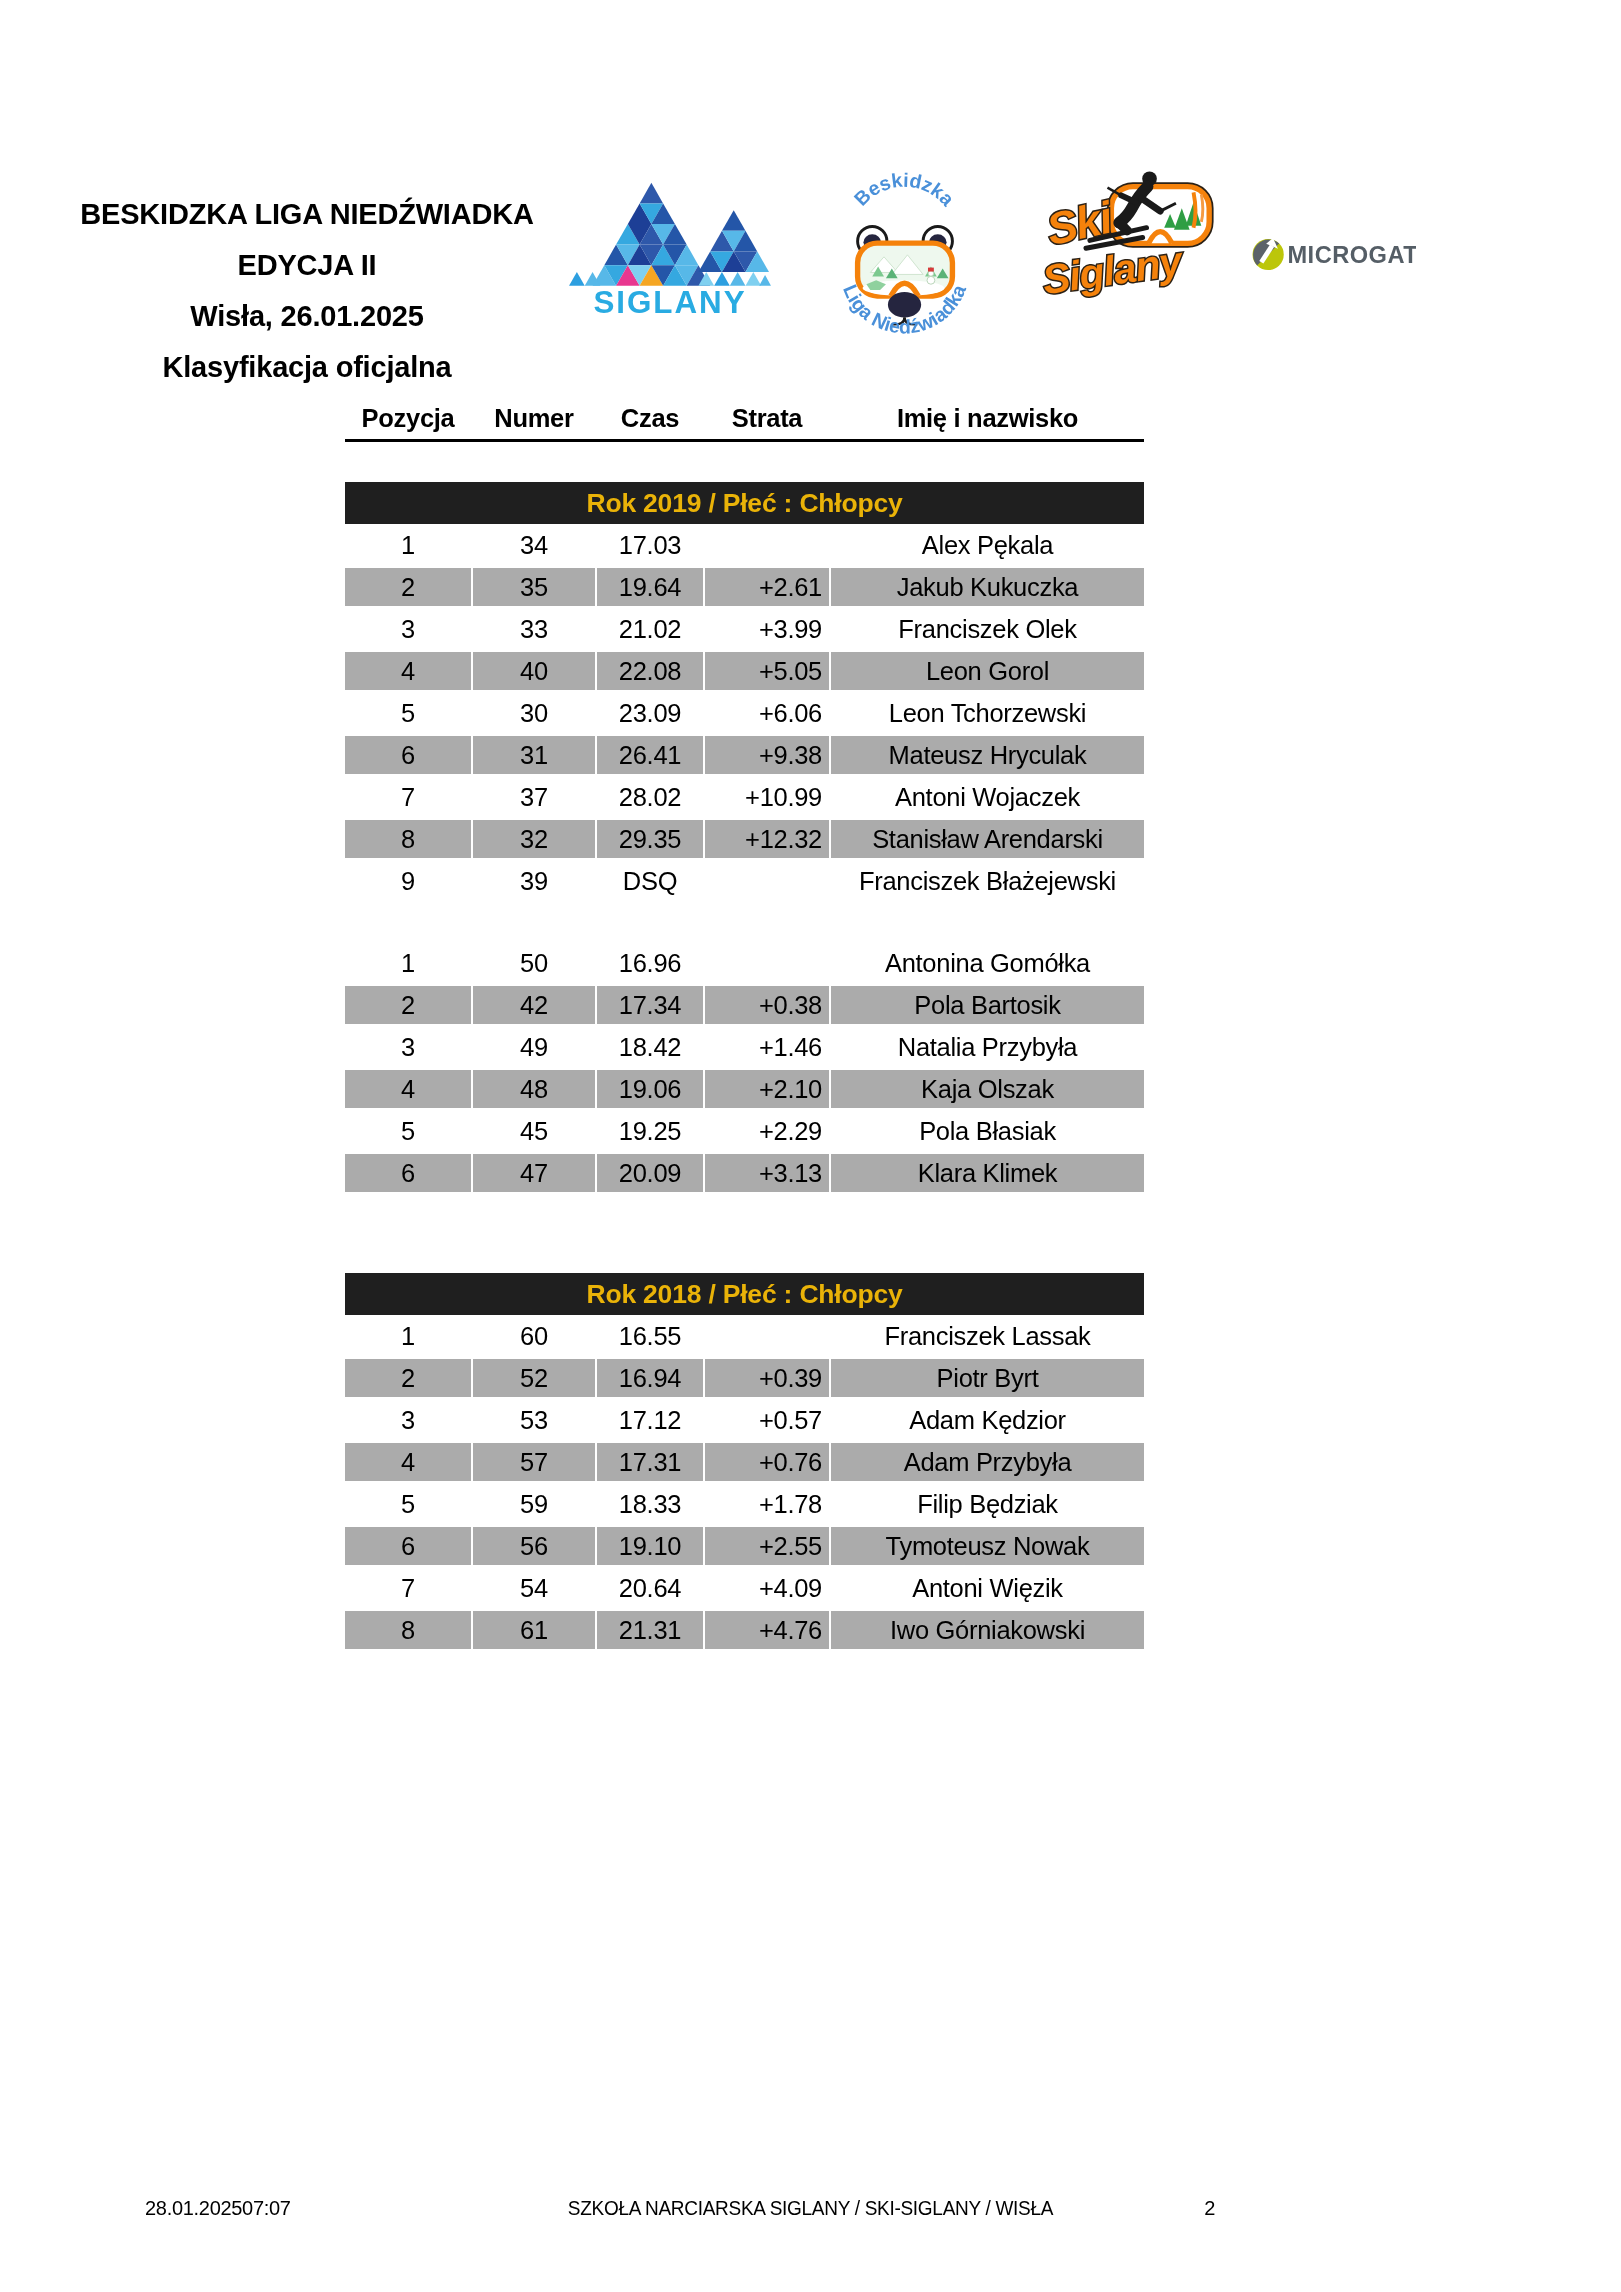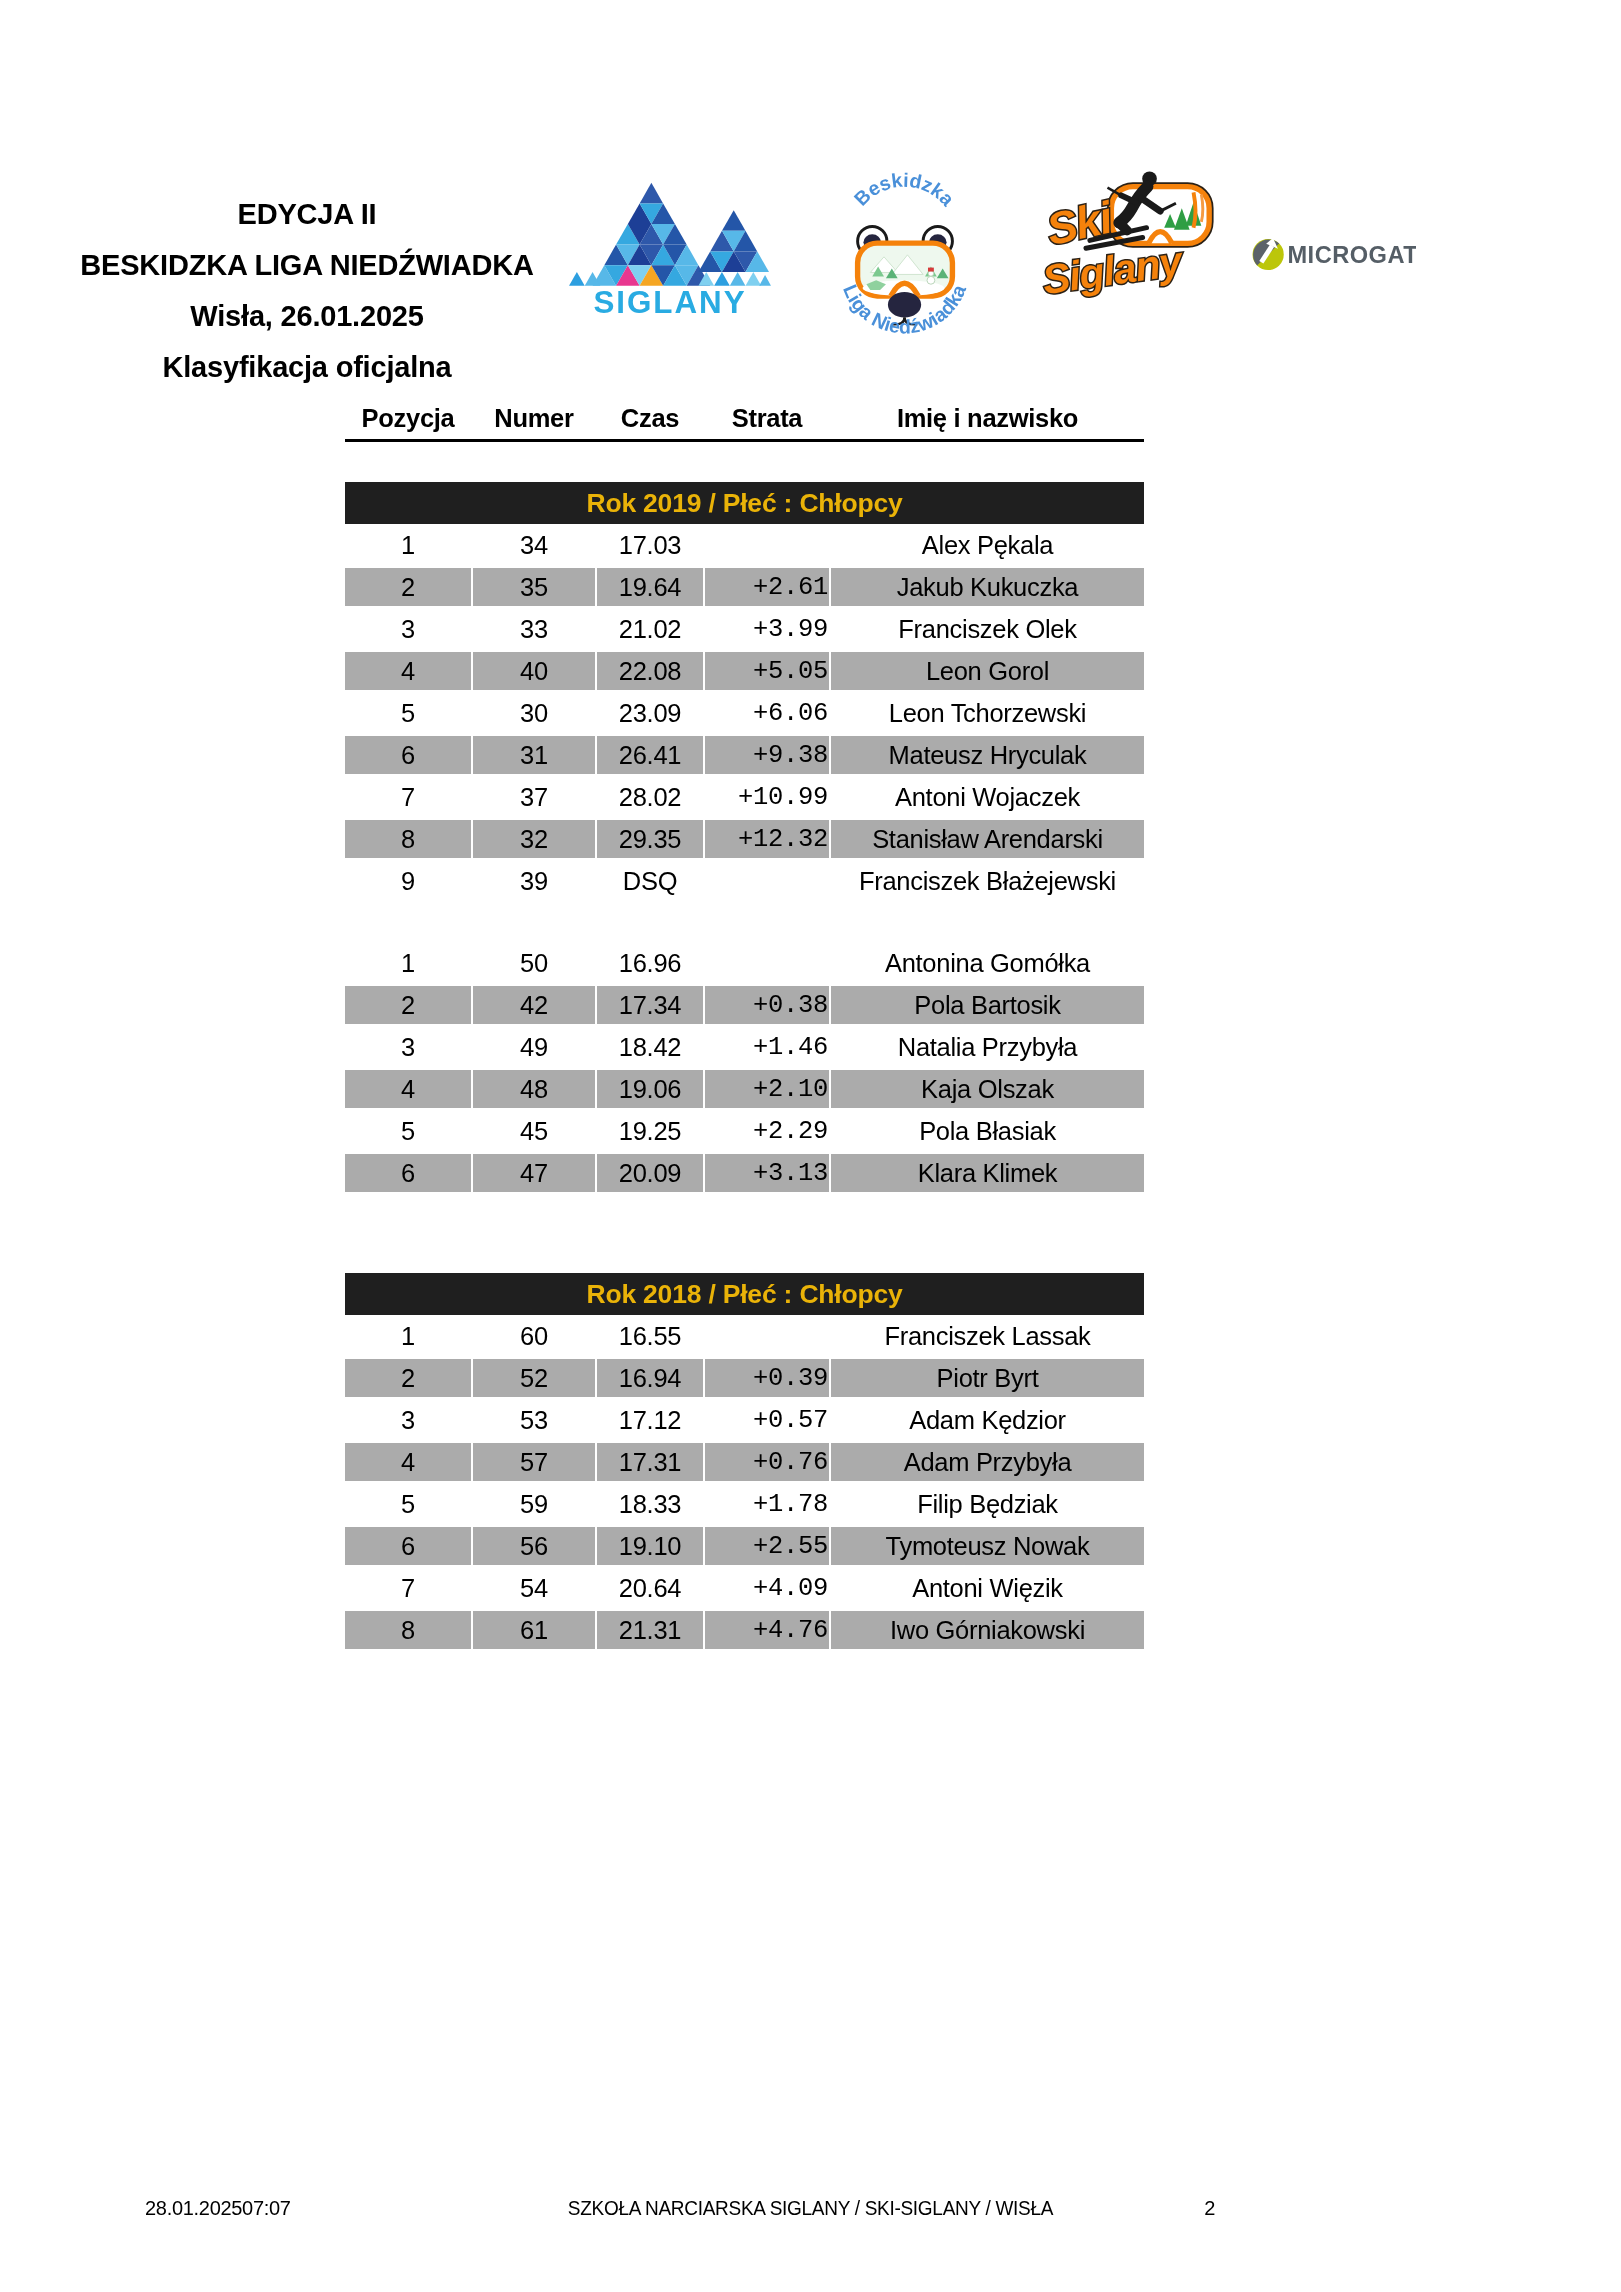--- a/index.html
+++ b/index.html
@@ -43,36 +43,36 @@
   }
   .trow { height:42px; display:flex; gap:2px; align-items:center; }
   .cell {
     height:38px; display:flex; align-items:center; justify-content:center;
     box-sizing:border-box; font-size:25.5px; letter-spacing:-0.3px;
     flex:0 0 auto;
   }
   .trow.alt .cell { background:#ababab; }
   .w1 { width:126px; } .w2 { width:122px; } .w3 { width:106px; }
   .w4 { width:124px; } .w5 { width:313px; }
-  .c-gap { justify-content:flex-end; padding-right:1px;font-family:Liberation Mono, monospace; }
+  .c-gap { justify-content:flex-end; padding-right:7px; }
 
   
   .footer { position:absolute; left:0; top:2197px; width:1368px; height:31px; font-size:20px; letter-spacing:-0.3px; }
   .footer-left   { position:absolute; left:145px; top:0; }
   .footer-center { position:absolute; left:0; width:1621px; text-align:center; top:0; transform:scaleX(0.95); }
   .footer-right  { position:absolute; right:153px; top:0; }
 </style>
 </head>
 <body>
 
 <div class="page">
 
   <div class="title-block">
+    <div>BESKIDZKA LIGA NIEDŹWIADKA</div>
     <div>EDYCJA II</div>
-    <div>BESKIDZKA LIGA NIEDŹWIADKA</div>
     <div>Wisła, 26.01.2025</div>
     <div>Klasyfikacja oficjalna</div>
   </div>
 
   <div class="logo logo-siglany">
     <svg width="206" height="149" viewBox="0 0 210 152">
 
       <polygon points="86,10 74,31 98,31" fill="#2e58aa"></polygon>
       <polygon points="62,52 74,31 86,52" fill="#1d3f96"></polygon>
       <polygon points="74,31 86,52 98,31" fill="#35a8e0"></polygon>

